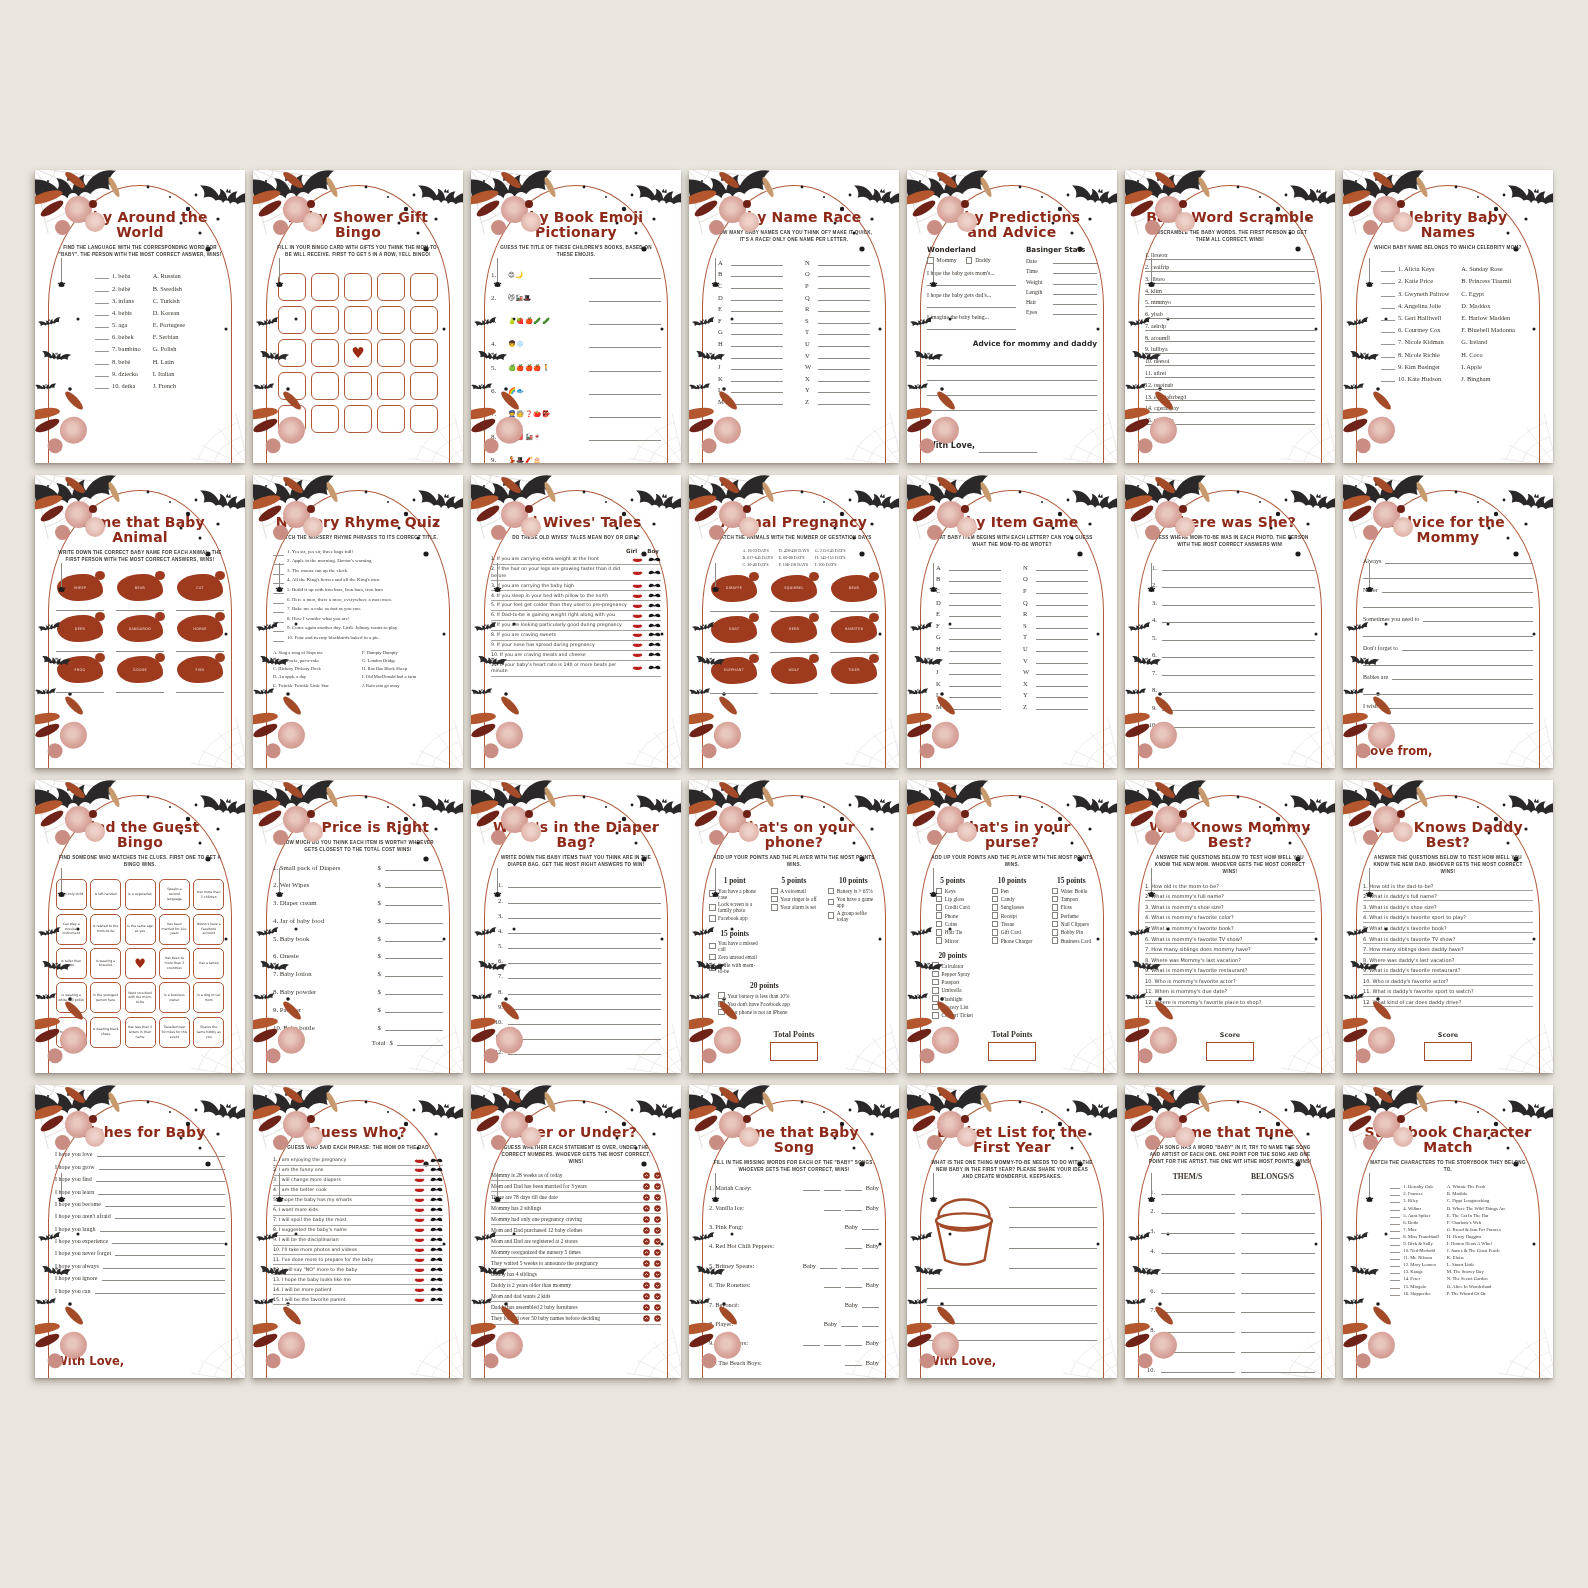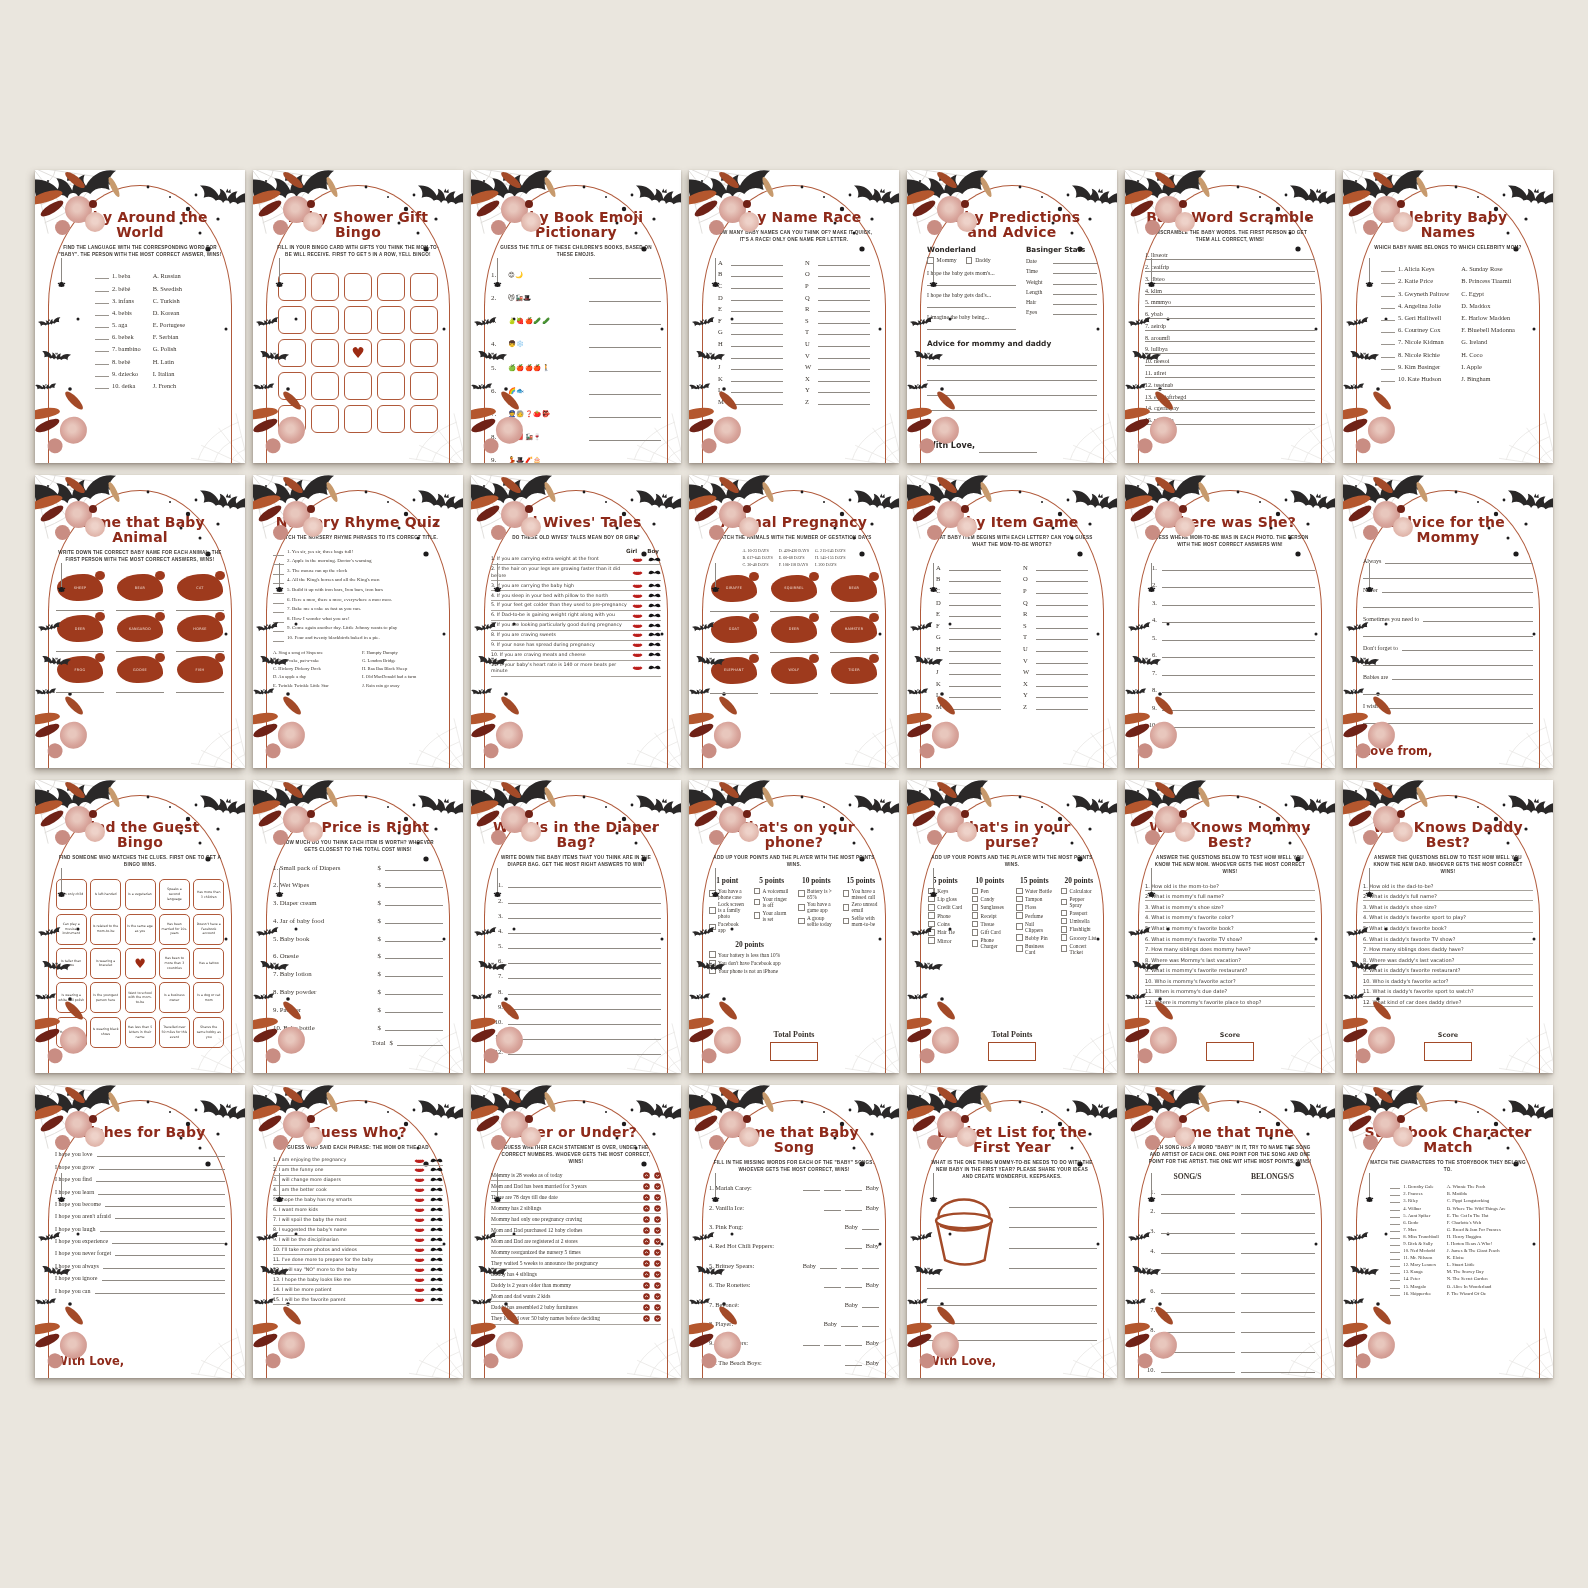--- a/index.html
+++ b/index.html
@@ -73,21 +73,21 @@
   .pred{font-size:5.8px;width:100%;}
   .pcols{display:flex;gap:10px;}
   .pleft{flex:1.25;}
   .pright{flex:1;}
   .phead{font-family:"DejaVu Sans",sans-serif;font-weight:700;font-size:7.2px;color:#2b2724;margin-bottom:3px;}
   .pcheck{display:flex;align-items:center;gap:3px;margin:3px 0 5px;}
   .pprompt{margin-top:6px;}
   .pline{height:5px;border-bottom:.8px solid #8f8a84;margin-top:4px;}
   .srow{display:flex;align-items:flex-end;gap:4px;margin:4.2px 0;}
   .sline{flex:1;height:5px;border-bottom:.8px solid #8f8a84;max-width:44px;margin-left:auto;}
-  .pred .center{text-align:left;margin-top:9px;font-size:7.4px;}
+  .pred .center{text-align:right;margin-top:9px;font-size:7.4px;}
   .fullline{height:5px;border-bottom:.8px solid #8f8a84;margin-top:9px;}
   .pfoot{display:flex;align-items:flex-end;gap:4px;margin-top:auto;padding-top:8px;}
   .pfoot .sline{max-width:58px;margin-left:0;}
   
   .scrow{font-size:6px;border-bottom:.8px solid #8f8a84;padding:1.4px 0 .8px;margin-top:2.6px;}
   
   .agrid{display:grid;grid-template-columns:repeat(3,52px);gap:4px 8px;justify-content:center;margin-top:6px;}
   .acell{display:flex;flex-direction:column;align-items:center;}
   .ablob{width:46px;height:27px;background:#9e3a1d;border-radius:58% 42% 55% 45%/52% 62% 38% 52%;
          display:flex;align-items:center;justify-content:center;position:relative;}
@@ -120,21 +120,21 @@
   .gcell{border:1px solid #b0593a;border-radius:5px;display:flex;align-items:center;justify-content:center;
          font-size:3.2px;font-family:"DejaVu Sans",sans-serif;text-align:center;padding:1.5px;line-height:1.5;color:#3a342e;}
   .gbingo .heart{font-size:13px;}
   
   .prow{display:flex;align-items:flex-end;gap:4px;font-size:6.8px;margin:5.4px 0;}
   .pitem{flex:1;}
   .dline{width:58px;height:5px;border-bottom:.8px solid #8f8a84;}
   .ptotal{display:flex;justify-content:flex-end;align-items:flex-end;gap:4px;font-size:6.8px;margin-top:3px;}
   .ptotal .dline{width:46px;}
   
-  .pgrid{display:grid;grid-template-columns:1fr 1fr 1fr 1fr;gap:7px 8px;width:100%;margin-top:3px;}
+  .pgrid{display:grid;grid-template-columns:1fr 1fr 1fr;gap:7px 8px;width:100%;margin-top:3px;}
   .pgroup{text-align:center;}
   .pghead{font-weight:700;font-size:7.4px;color:#2e2a26;margin-bottom:2.4px;}
   .pgitem{display:flex;align-items:center;gap:2.5px;font-size:5.3px;justify-content:flex-start;margin:1.7px 0 0;text-align:left;}
   .pgroup.span2{grid-column:1/3;}
   .pgroup.span2 .pgbody{width:92px;margin:0 auto;}
   .pgbody{width:fit-content;margin:0 auto;}
   .tphead{font-weight:700;font-size:8px;text-align:center;margin-top:auto;padding-top:4px;}
   .tpbox{width:46px;height:17px;border:1px solid #a34a28;margin:3px auto 2px;}
   
   .qrow{font-size:5px;font-family:"DejaVu Sans",sans-serif;border-bottom:.8px solid #a8a39d;padding:2.4px 0 1.2px;}
@@ -3577,21 +3577,21 @@
         <div class="blob b3"></div>
         <div class="blob b4"></div>
         <div class="blob b6"></div>
         <div class="blob b2"></div>
       </div>
       <div class="inner">
        <div class="title">Name that Tune</div>
         <div class="subtitle">EACH SONG HAS A WORD "BABY" IN IT, TRY TO NAME THE SONG AND ARTIST OF EACH ONE. ONE POINT FOR THE SONG AND ONE POINT FOR THE ARTIST. THE ONE WIT HTHE MOST POINTS, WINS!</div>
        <div class="bodyc">
           <div class="thead">
-            <span>SONG/S</span>
+            <span>THEM/S</span>
             <span>BELONGS/S</span>
           </div>
           <div class="tunerow">
             <span class="lnum">1.</span>
             <span class="tline"></span>
             <span class="tline"></span>
           </div>
           <div class="tunerow">
             <span class="lnum">2.</span>
             <span class="tline"></span>

